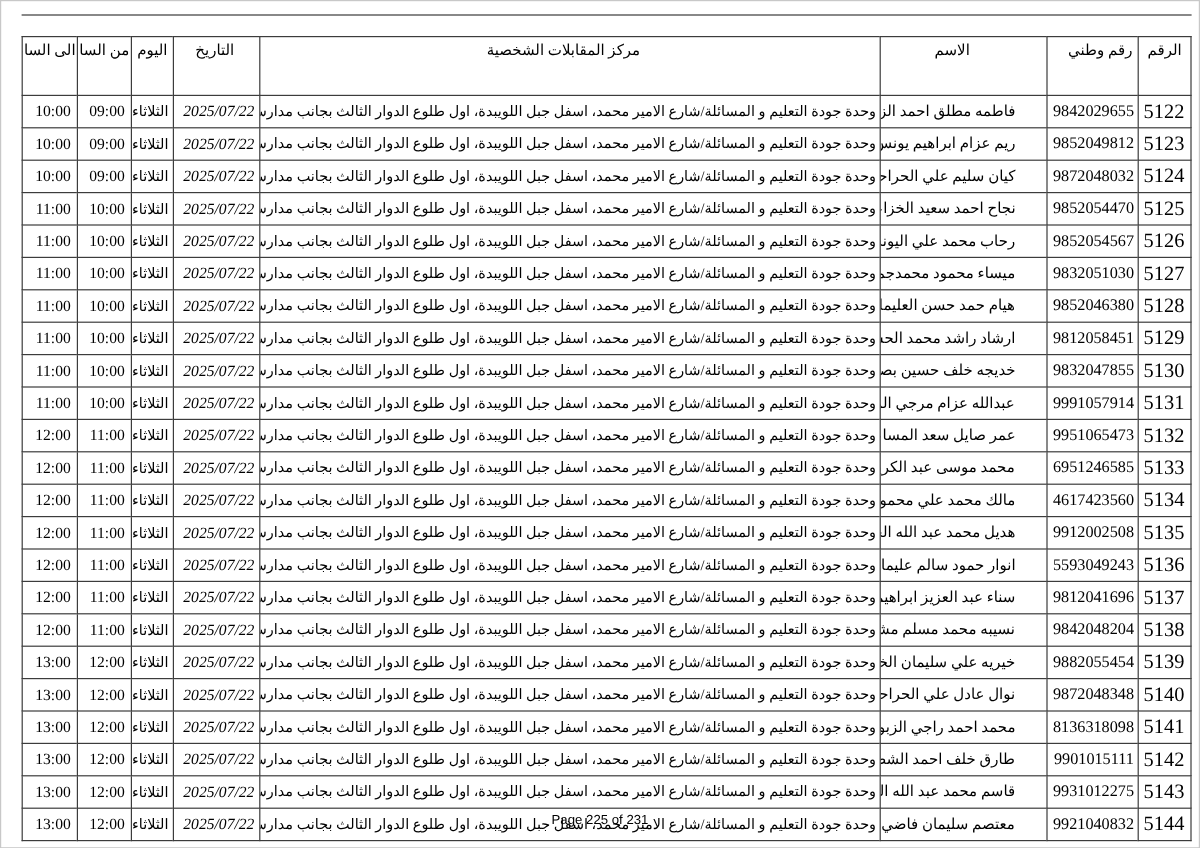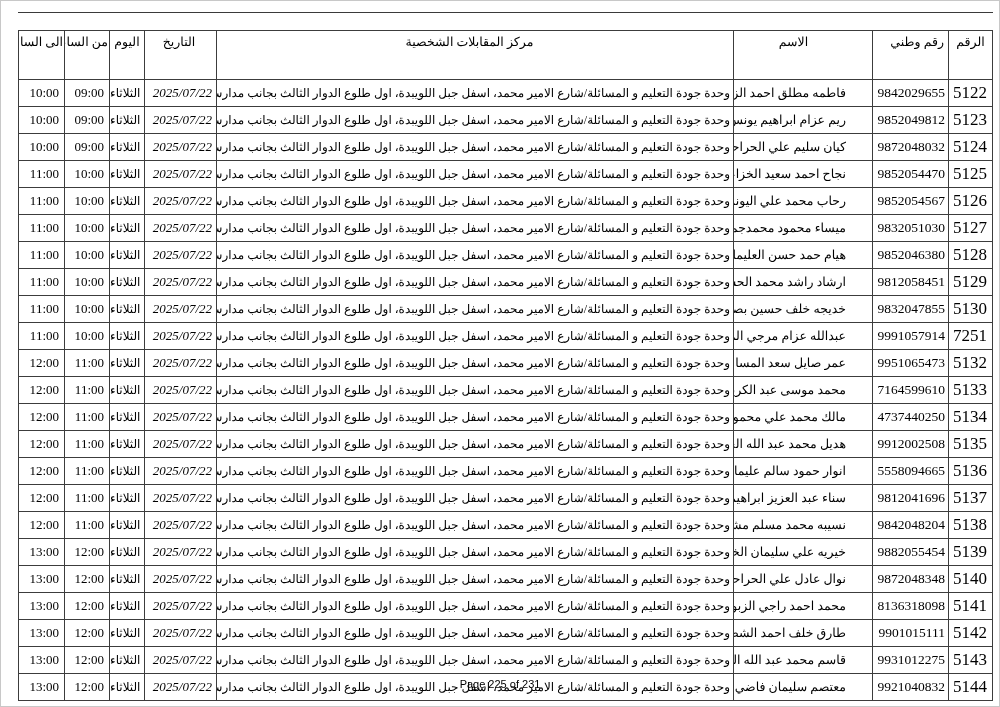--- a/index.html
+++ b/index.html
@@ -181,72 +181,72 @@
         <td class="col-num">5130</td>
         <td class="col-national_id">9832047855</td>
         <td class="col-name">خديجه خلف حسين بصبوص</td>
         <td class="col-center">وحدة جودة التعليم و المسائلة/شارع الامير محمد، اسفل جبل اللويبدة، اول طلوع الدوار الثالث بجانب مدارس سمير الرفاعي</td>
         <td class="col-date">2025/07/22</td>
         <td class="col-day">الثلاثاء</td>
         <td class="col-from">10:00</td>
         <td class="col-to">11:00</td>
       </tr>
       <tr>
-        <td class="col-num">7251</td>
+        <td class="col-num">5131</td>
         <td class="col-national_id">9991057914</td>
         <td class="col-name">عبدالله عزام مرجي المساعيد</td>
         <td class="col-center">وحدة جودة التعليم و المسائلة/شارع الامير محمد، اسفل جبل اللويبدة، اول طلوع الدوار الثالث بجانب مدارس سمير الرفاعي</td>
         <td class="col-date">2025/07/22</td>
         <td class="col-day">الثلاثاء</td>
         <td class="col-from">10:00</td>
         <td class="col-to">11:00</td>
       </tr>
       <tr>
         <td class="col-num">5132</td>
         <td class="col-national_id">9951065473</td>
         <td class="col-name">عمر صايل سعد المساعيد</td>
         <td class="col-center">وحدة جودة التعليم و المسائلة/شارع الامير محمد، اسفل جبل اللويبدة، اول طلوع الدوار الثالث بجانب مدارس سمير الرفاعي</td>
         <td class="col-date">2025/07/22</td>
         <td class="col-day">الثلاثاء</td>
         <td class="col-from">11:00</td>
         <td class="col-to">12:00</td>
       </tr>
       <tr>
         <td class="col-num">5133</td>
-        <td class="col-national_id">7164599610</td>
+        <td class="col-national_id">6951246585</td>
         <td class="col-name">محمد موسى عبد الكريم ابو دلبوح</td>
         <td class="col-center">وحدة جودة التعليم و المسائلة/شارع الامير محمد، اسفل جبل اللويبدة، اول طلوع الدوار الثالث بجانب مدارس سمير الرفاعي</td>
         <td class="col-date">2025/07/22</td>
         <td class="col-day">الثلاثاء</td>
         <td class="col-from">11:00</td>
         <td class="col-to">12:00</td>
       </tr>
       <tr>
         <td class="col-num">5134</td>
-        <td class="col-national_id">4737440250</td>
+        <td class="col-national_id">4617423560</td>
         <td class="col-name">مالك محمد علي محمود حايك</td>
         <td class="col-center">وحدة جودة التعليم و المسائلة/شارع الامير محمد، اسفل جبل اللويبدة، اول طلوع الدوار الثالث بجانب مدارس سمير الرفاعي</td>
         <td class="col-date">2025/07/22</td>
         <td class="col-day">الثلاثاء</td>
         <td class="col-from">11:00</td>
         <td class="col-to">12:00</td>
       </tr>
       <tr>
         <td class="col-num">5135</td>
         <td class="col-national_id">9912002508</td>
         <td class="col-name">هديل محمد عبد الله الخزاعله</td>
         <td class="col-center">وحدة جودة التعليم و المسائلة/شارع الامير محمد، اسفل جبل اللويبدة، اول طلوع الدوار الثالث بجانب مدارس سمير الرفاعي</td>
         <td class="col-date">2025/07/22</td>
         <td class="col-day">الثلاثاء</td>
         <td class="col-from">11:00</td>
         <td class="col-to">12:00</td>
       </tr>
       <tr>
         <td class="col-num">5136</td>
-        <td class="col-national_id">5558094665</td>
+        <td class="col-national_id">5593049243</td>
         <td class="col-name">انوار حمود سالم عليمات</td>
         <td class="col-center">وحدة جودة التعليم و المسائلة/شارع الامير محمد، اسفل جبل اللويبدة، اول طلوع الدوار الثالث بجانب مدارس سمير الرفاعي</td>
         <td class="col-date">2025/07/22</td>
         <td class="col-day">الثلاثاء</td>
         <td class="col-from">11:00</td>
         <td class="col-to">12:00</td>
       </tr>
       <tr>
         <td class="col-num">5137</td>
         <td class="col-national_id">9812041696</td>

